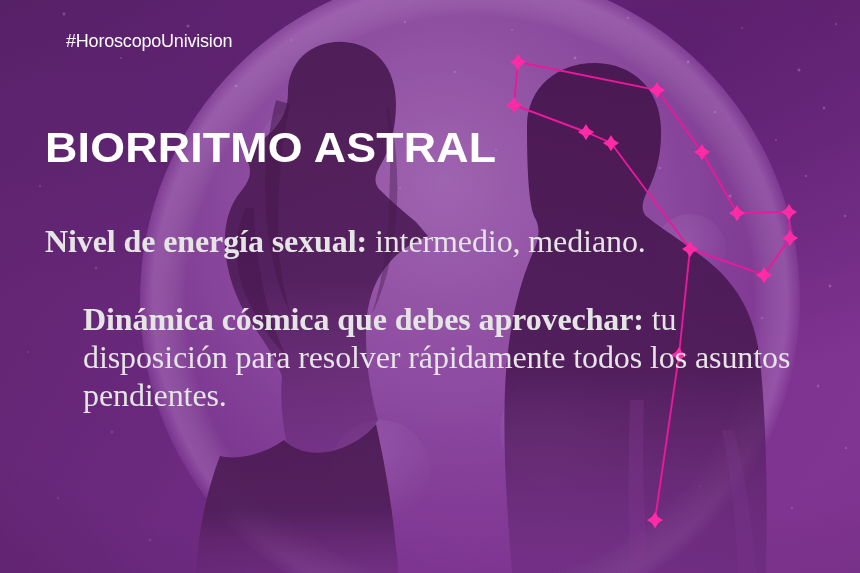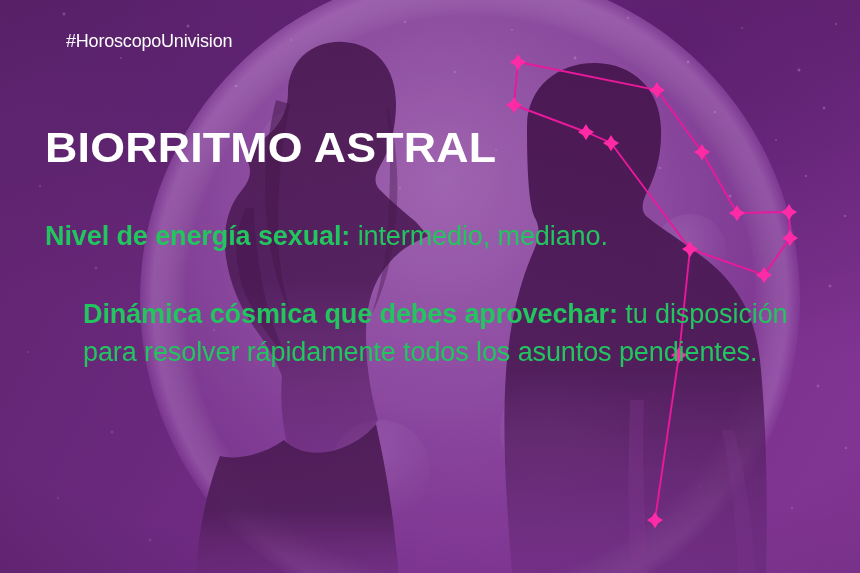--- a/index.html
+++ b/index.html
@@ -70,25 +70,26 @@
     letter-spacing: 0.2px;
     color: #ffffff;
     white-space: nowrap;
     transform: scaleX(1.04);
     transform-origin: left center;
   }
 
   .para {
     position: absolute;
     left: 45px;
-    color: #22c55e;
-    font-size: 27px;
+    color: #e5e5e5;
+    font-size: 32px;
     line-height: 38px;
     font-weight: 400;
     letter-spacing: -0.1px;
+    font-family: Liberation Serif, serif;
   }
   #para-energia { top: 190px; width: 760px; }
   #para-dinamica { top: 268px; width: 730px; margin-left: 38px; }
 
   .lead { font-weight: 700; }
 </style>
 </head>
 <body>
 
 <div id="card">

